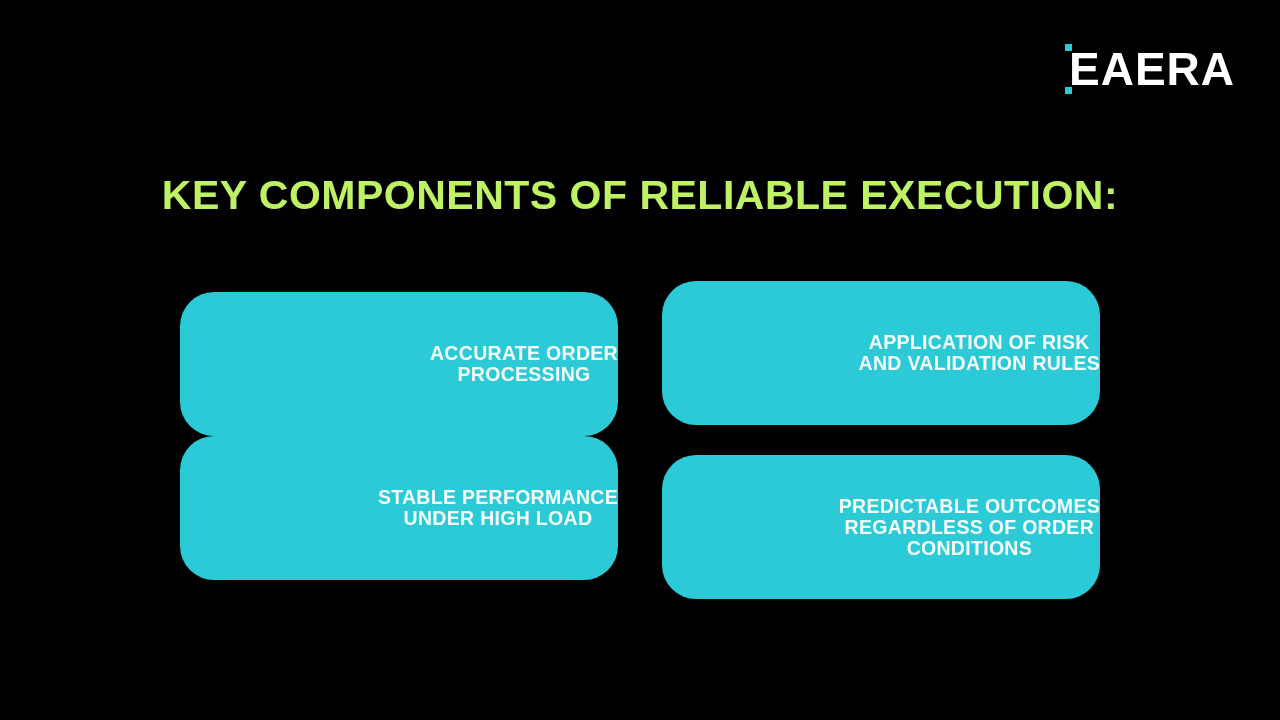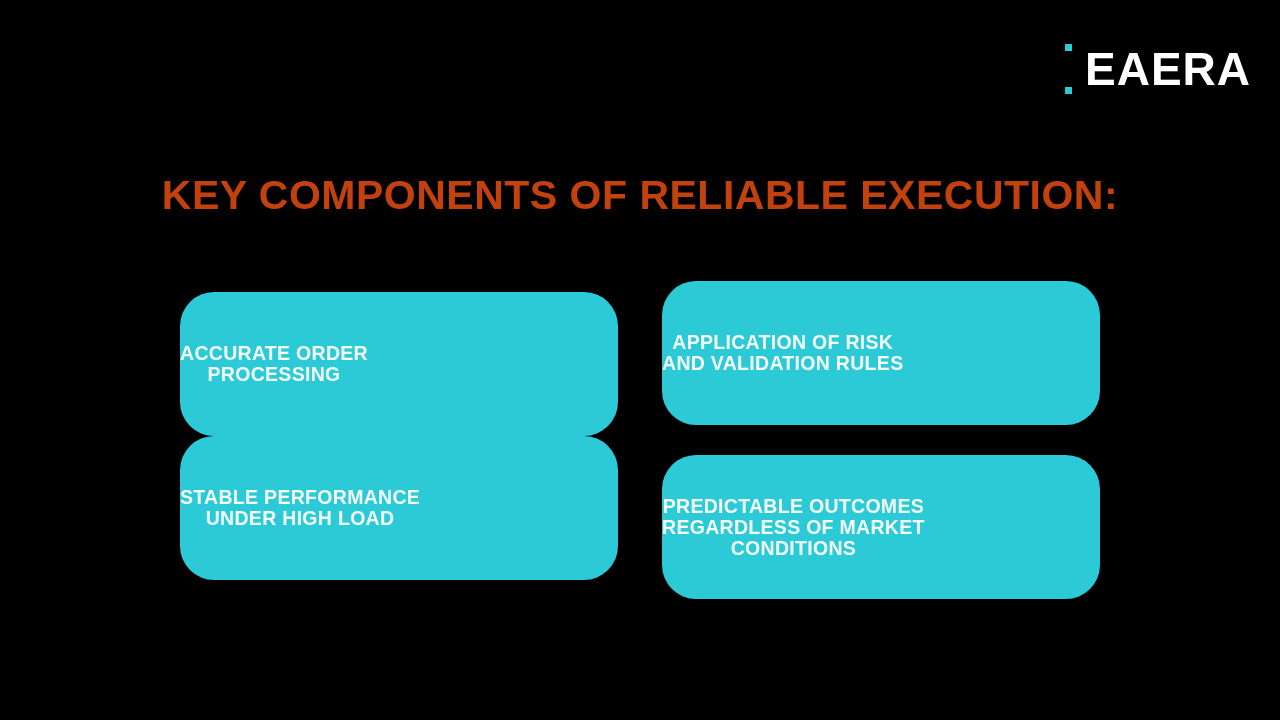--- a/index.html
+++ b/index.html
@@ -2,25 +2,25 @@
 <html><head>
 <meta charset="utf-8">
 <style>
   html, body { margin:0; padding:0; }
   body { width:1280px; height:720px; background:#000; position:relative; overflow:hidden;
          font-family:"Liberation Sans", sans-serif; color:#fff; }
   .logo { position:absolute; left:1065px; top:44px; height:50px; display:flex; align-items:center; }
   .logo-marks { position:absolute; left:0; top:0; width:7px; height:50px; }
   .logo-marks .sq { position:absolute; left:0; width:7px; height:7px; background:#2ccad6; }
   .logo-marks .sq.top { top:0; } .logo-marks .sq.bot { bottom:0; }
-  .logo-text { margin-left:20px; font-weight:bold; font-size:46px; letter-spacing:1px; line-height:50px; color:#fff; }
+  .logo-text { margin-left:4px; font-weight:bold; font-size:46px; letter-spacing:1px; line-height:50px; color:#fff; }
   .title { position:absolute; left:0; right:0; top:172px; text-align:center; font-weight:bold;
-           font-size:41px; letter-spacing:0.5px; color:#c2410c; text-transform:uppercase; }
+           font-size:41px; letter-spacing:0.5px; color:#bef264; text-transform:uppercase; }
   .card { position:absolute; width:438px; height:144px; background:#2ccad6; border-radius:34px;
-          display:flex; align-items:center; justify-content:flex-start; text-align:center; }
+          display:flex; align-items:center; justify-content:flex-end; text-align:center; }
   .card span { font-weight:bold; font-size:19.5px; line-height:21px; color:#f3fdfd; white-space:pre-line; letter-spacing:0.3px; }
   .c1 { left:180px; top:292px; } .c2 { left:662px; top:281px; }
   .c3 { left:180px; top:436px; } .c4 { left:662px; top:455px; }
 </style>
 </head>
 <body>
 
 <div class="logo">
   <div class="logo-marks">
     <div class="sq top"></div>
@@ -38,15 +38,15 @@
 <div class="card c2">
   <span>APPLICATION OF RISK
 AND VALIDATION RULES</span>
 </div>
 <div class="card c3">
   <span>STABLE PERFORMANCE
 UNDER HIGH LOAD</span>
 </div>
 <div class="card c4">
   <span>PREDICTABLE OUTCOMES
-REGARDLESS OF MARKET
+REGARDLESS OF ORDER
 CONDITIONS</span>
 </div>
 
 </body></html>

